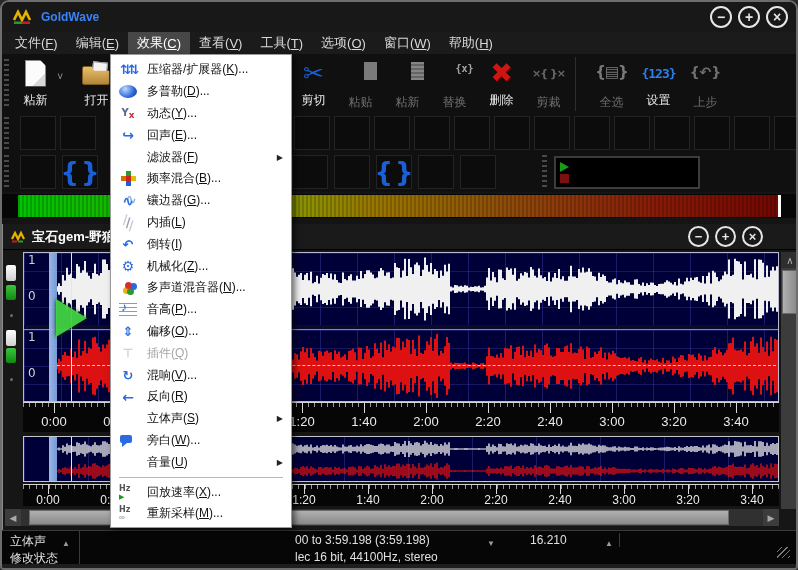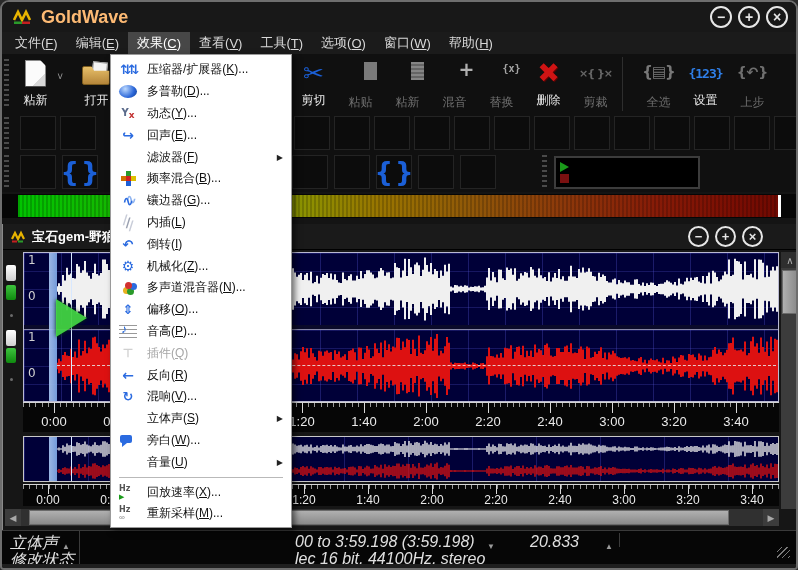--- a/index.html
+++ b/index.html
@@ -3,21 +3,21 @@
 <meta charset="utf-8">
 <style>
   html,body{margin:0;padding:0;background:#2a2a2a;}
   *{box-sizing:border-box;}
   .app{position:relative;width:798px;height:570px;background:#141414;overflow:hidden;
        font-family:"Liberation Sans","DejaVu Sans",sans-serif;border:2px solid #6e6e6e;
        border-radius:9px 9px 4px 4px;}
   
   .titlebar{position:absolute;left:0;top:0;width:100%;height:30px;background:#181818;display:flex;align-items:center;padding:0 10px;}
   .logo{width:22px;height:16px;margin-right:7px;}
-  .apptitle{color:#fdba74;font-weight:bold;font-size:18px;text-align:center;}
+  .apptitle{color:#3b82f6;font-weight:bold;font-size:12px;text-align:center;}
   .wctrls{position:absolute;right:8px;top:4px;display:flex;gap:6px;}
   .wbtn{width:22px;height:22px;border:2px solid #e6e6e6;border-radius:50%;color:#e6e6e6;
         display:flex;align-items:center;justify-content:center;font-size:14px;font-weight:bold;line-height:1;background:#181818;}
   
   .menubar{position:absolute;left:0;top:30px;width:100%;height:22px;background:#1b1b1b;display:flex;align-items:stretch;padding-left:4px;}
   .mitem{color:#d8d8d8;font-size:13px;padding:3px 9px;display:flex;align-items:center;}
   .mitem.active{background:#474747;color:#fff;}
   .mitem u,.mlabel u{text-decoration:underline;}
   
   .row{position:absolute;left:0;width:100%;background:#101010;}
@@ -121,21 +121,21 @@
   .harr{width:16px;height:17px;display:flex;align-items:center;justify-content:center;color:#a8a8a8;font-size:9px;}
   .harr.left::before{content:"◀";}
   .harr.right::before{content:"▶";}
   .htrack{flex:1;position:relative;background:#303030;}
   .hthumb{position:absolute;left:8px;top:1px;width:700px;height:15px;background:linear-gradient(#b0b0b0,#8a8a8a);border:1px solid #6a6a6a;}
   .vscroll{position:absolute;left:778px;top:28px;width:18px;height:257px;background:#3c3c3c;}
   .vchev{height:16px;display:flex;align-items:center;justify-content:center;color:#b0b0b0;font-size:10px;background:#2e2e2e;}
   .vchev::before{content:"∧";}
   .vthumb{position:absolute;left:1px;top:18px;width:16px;height:44px;background:linear-gradient(90deg,#b0b0b0,#8a8a8a);border:1px solid #6a6a6a;}
   
-  .statusbar{position:absolute;left:0;top:528px;width:100%;height:34px;background:#060606;border-top:1px solid #3a3a3a;font-size:16px;color:#e0e0e0;font-style:italic;}
+  .statusbar{position:absolute;left:0;top:528px;width:100%;height:34px;background:#060606;border-top:1px solid #3a3a3a;font-size:12px;color:#e0e0e0;}
   .st-div{position:absolute;left:77px;top:0;height:34px;width:1px;background:#3a3a3a;}
   .st-div2{position:absolute;left:617px;top:2px;height:14px;width:1px;background:#3a3a3a;}
   .st{position:absolute;white-space:nowrap;}
   .st-r1{top:2px;}
   .st-r2{top:19px;}
   .arr-up::before{content:"▲";font-size:8px;color:#9a9a9a;}
   .arr-dn::before{content:"▼";font-size:8px;color:#9a9a9a;}
   .grip-corner{position:absolute;right:6px;bottom:6px;width:13px;height:11px;background:repeating-linear-gradient(135deg,transparent 0 3px,#7a7a7a 3px 4px);}
   .bottomgap{position:absolute;left:0;top:562px;width:100%;height:8px;background:#1e1e1e;}
   
@@ -239,26 +239,20 @@
           </span>
           <span class="tlabel">粘贴</span>
         </div>
         <div class="tba disabled">
           <span class="fi fi-pastenew">
             <i class="k"></i>
           </span>
           <span class="tlabel">粘新</span>
         </div>
         <div class="tba disabled">
-          <span class="fi fi-mix">
-            <i class="k"></i>
-          </span>
-          <span class="tlabel">混音</span>
-        </div>
-        <div class="tba disabled">
           <span class="fi fi-replace">
             <i class="k"></i>
           </span>
           <span class="tlabel">替换</span>
         </div>
         <div class="tba">
           <span class="fi fi-delete">
             <i class="k"></i>
           </span>
           <span class="tlabel">删除</span>
@@ -492,21 +486,21 @@
     </div>
   </div>
 
   <div class="statusbar">
     <div class="st-div"></div>
     <div class="st-div2"></div>
     <span class="st st-r1" style="left:8px">立体声</span>
     <span class="st st-r1 arr-up" style="left:60px;top:4px"></span>
     <span class="st st-r1" style="left:293px">00 to 3:59.198 (3:59.198)</span>
     <span class="st st-r1 arr-dn" style="left:485px;top:4px"></span>
-    <span class="st st-r1" style="left:528px">20.833</span>
+    <span class="st st-r1" style="left:528px">16.210</span>
     <span class="st st-r1 arr-up" style="left:603px;top:4px"></span>
     <span class="st st-r2" style="left:8px">修改状态</span>
     <span class="st st-r2" style="left:293px">lec 16 bit, 44100Hz, stereo</span>
     <div class="grip-corner"></div>
   </div>
   <div class="bottomgap"></div>
 
   <div class="fxmenu">
 
       <div class="menu-item">
@@ -547,38 +541,38 @@
       </div>
       <div class="menu-item">
         <span class="mi mi-mechanize"></span>
         <span class="mlabel">机械化(<u>Z</u>)...</span>
       </div>
       <div class="menu-item">
         <span class="mi mi-multichannel"></span>
         <span class="mlabel">多声道混音器(<u>N</u>)...</span>
       </div>
       <div class="menu-item">
+        <span class="mi mi-pitch"></span>
+        <span class="mlabel">音高(<u>P</u>)...</span>
+      </div>
+      <div class="menu-item">
         <span class="mi mi-offset"></span>
         <span class="mlabel">偏移(<u>O</u>)...</span>
-      </div>
-      <div class="menu-item">
-        <span class="mi mi-pitch"></span>
-        <span class="mlabel">音高(<u>P</u>)...</span>
       </div>
       <div class="menu-item disabled">
         <span class="mi mi-plugin"></span>
         <span class="mlabel">插件(<u>Q</u>)</span>
       </div>
       <div class="menu-item">
+        <span class="mi mi-reverb"></span>
+        <span class="mlabel">混响(<u>V</u>)...</span>
+      </div>
+      <div class="menu-item">
         <span class="mi mi-reverse"></span>
         <span class="mlabel">反向(<u>R</u>)</span>
-      </div>
-      <div class="menu-item">
-        <span class="mi mi-reverb"></span>
-        <span class="mlabel">混响(<u>V</u>)...</span>
       </div>
       <div class="menu-item has-sub">
         <span class="mi"></span>
         <span class="mlabel">立体声(<u>S</u>)</span>
       </div>
       <div class="menu-item">
         <span class="mi mi-narration"></span>
         <span class="mlabel">旁白(<u>W</u>)...</span>
       </div>
       <div class="menu-item has-sub">

